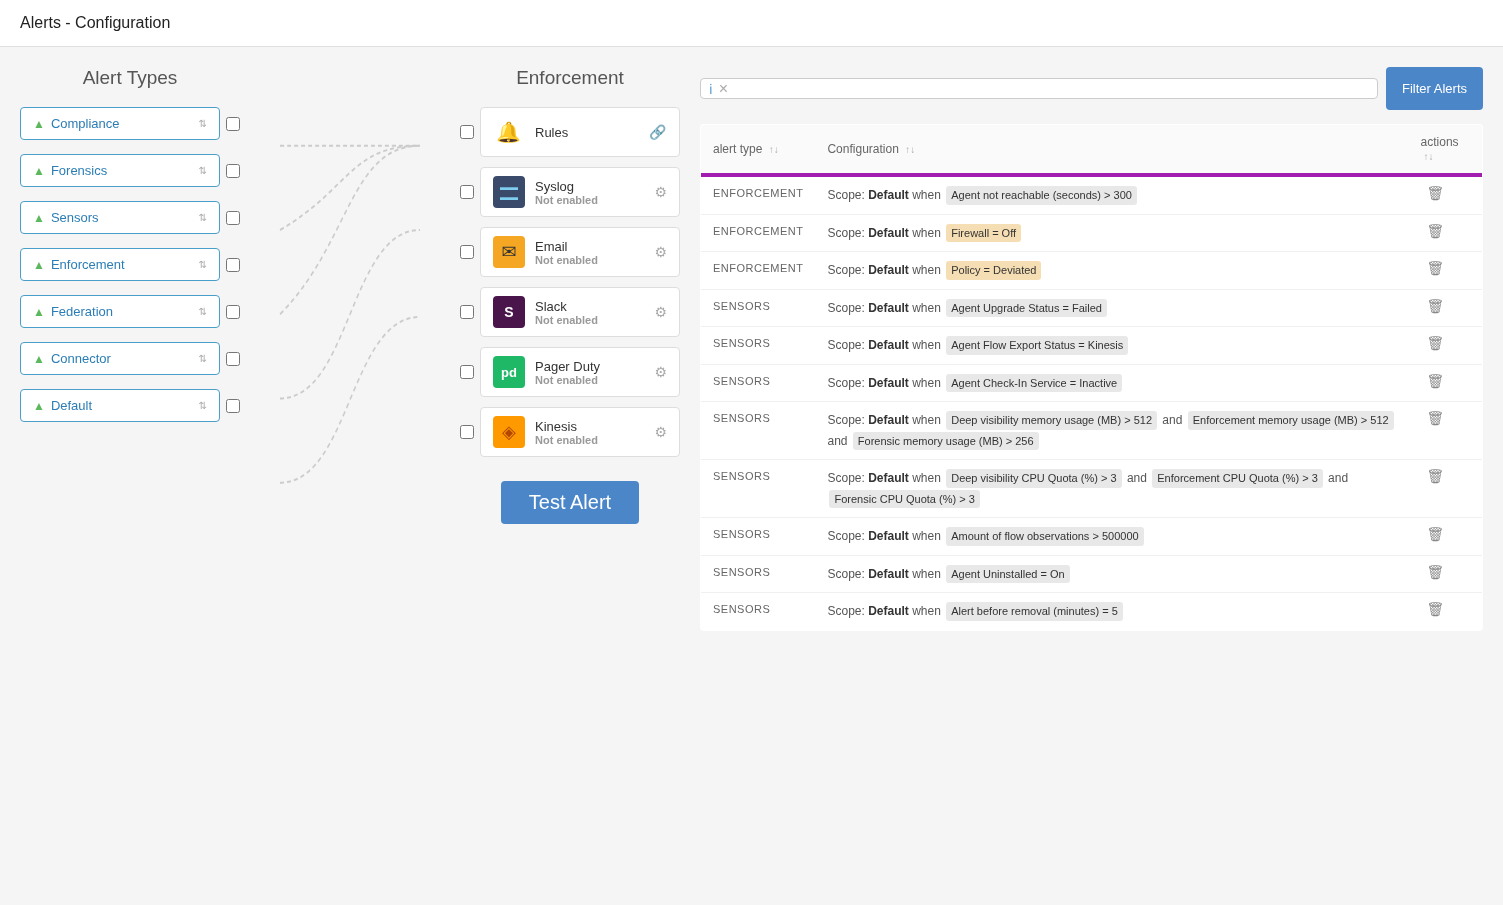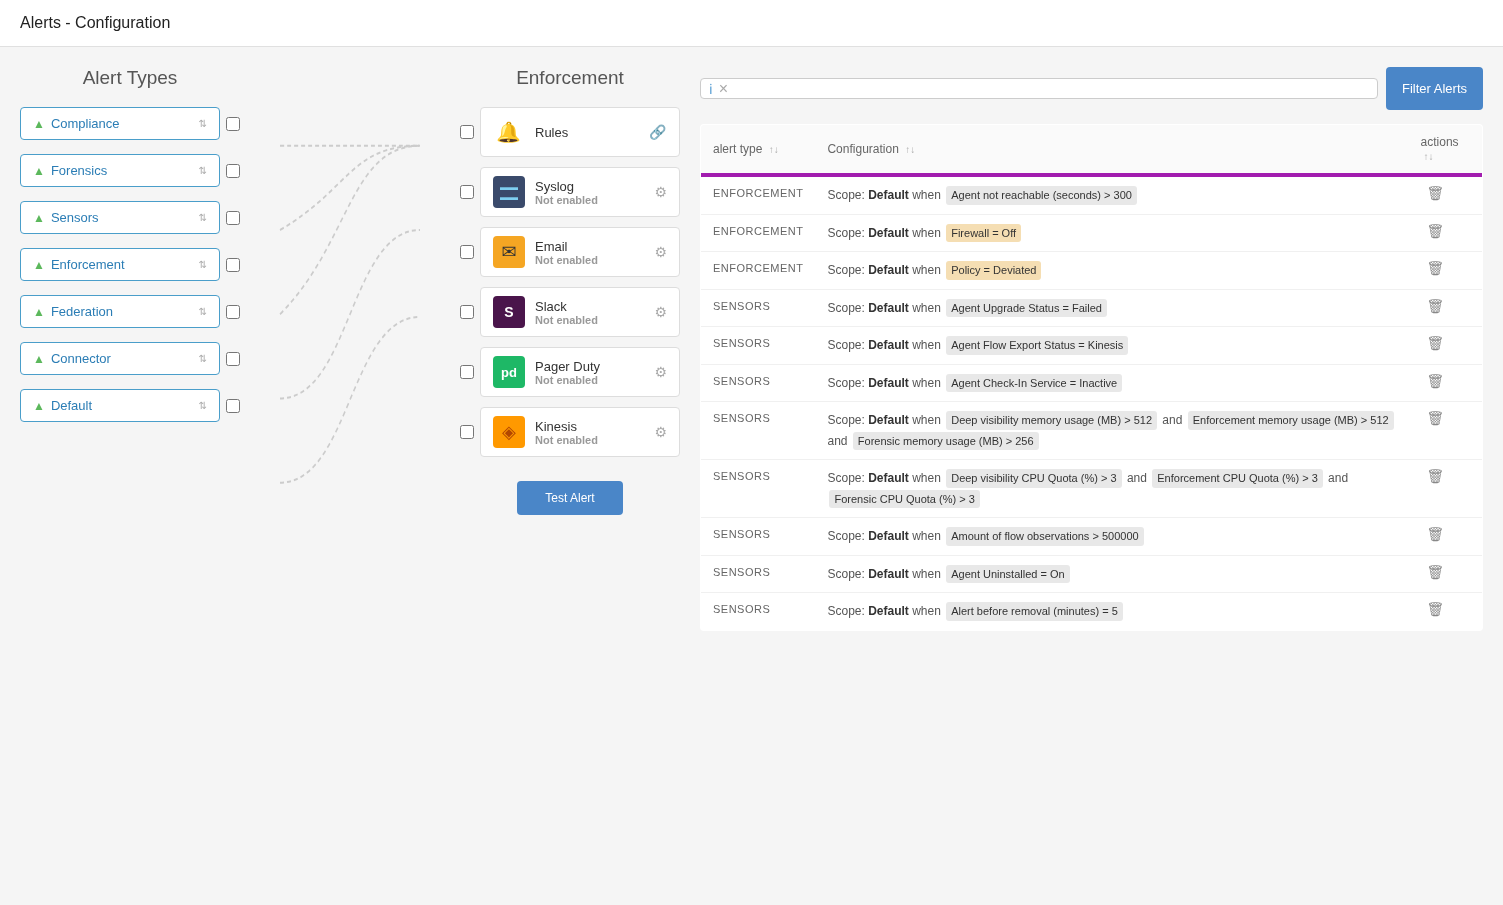--- a/index.html
+++ b/index.html
@@ -52,21 +52,21 @@
     .alert-type-label { font-size: 11px; color: #666; font-weight: 500; letter-spacing: 0.5px; }
     
     .config-text { font-size: 12px; color: #555; line-height: 1.5; }
     .config-text .bold { font-weight: 700; color: #333; }
     .config-tag { display: inline-block; background: #e8e8e8; border-radius: 3px; padding: 1px 5px; font-size: 11px; color: #333; margin: 1px 2px; }
     .config-tag.orange { background: #f5deb3; }
     
     .delete-btn { color: #888; cursor: pointer; font-size: 14px; padding: 2px 6px; }
     
     
-    .test-alert-btn { display: block; margin: 14px auto 14px; padding: 10px 28px; background: #4a86c8; color: #fff; border: none; border-radius: 4px; cursor: pointer; font-size: 12px; }
+    .test-alert-btn { display: block; margin: 14px auto 14px; padding: 10px 28px; background: #4a86c8; color: #fff; border: none; border-radius: 4px; cursor: pointer; font-size: 20px; }
     
     
     .connections-svg { position: absolute; top: 0; left: 0; width: 100%; height: 100%; pointer-events: none; }
     
     .bottom-section { display: flex; justify-content: center; margin-top: 10px; }
     
     
     .bell-icon-wrap { width: 32px; height: 32px; display: flex; align-items: center; justify-content: center; font-size: 20px; color: #333; }
     
     

